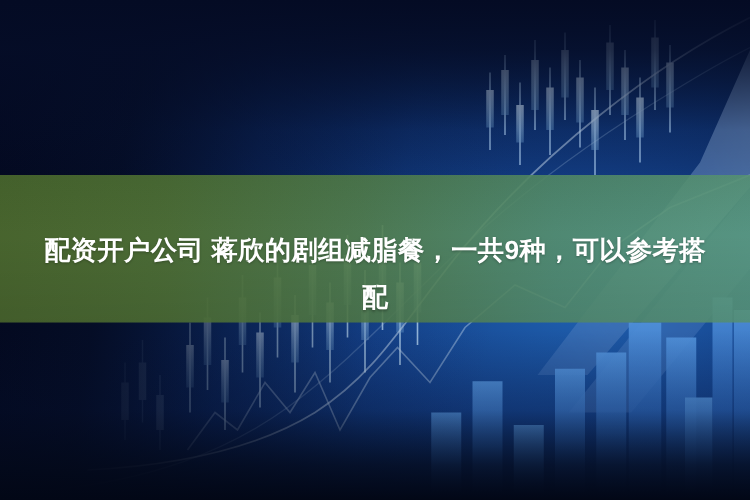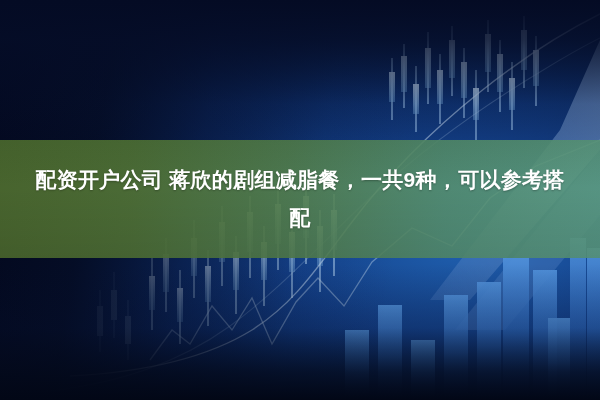--- a/index.html
+++ b/index.html
@@ -53,21 +53,21 @@
     top: 140px;
     width: 600px;
     height: 118px;
     background: linear-gradient(90deg,
       rgba(77,107,47,0.93) 0%,
       rgba(80,114,54,0.92) 22%,
       rgba(83,127,77,0.90) 48%,
       rgba(86,144,110,0.89) 74%,
       rgba(92,156,126,0.88) 100%);
     display: flex;
-    align-items: center;
+    align-items: flex-end;
     justify-content: center;
   }
   .title-band-tint {
     position: absolute;
     inset: 0;
     background: linear-gradient(180deg, rgba(30,60,20,0.10) 0%, rgba(0,0,0,0) 40%, rgba(0,0,0,0.08) 100%);
     pointer-events: none;
   }
   .title-text {
     position: relative;

